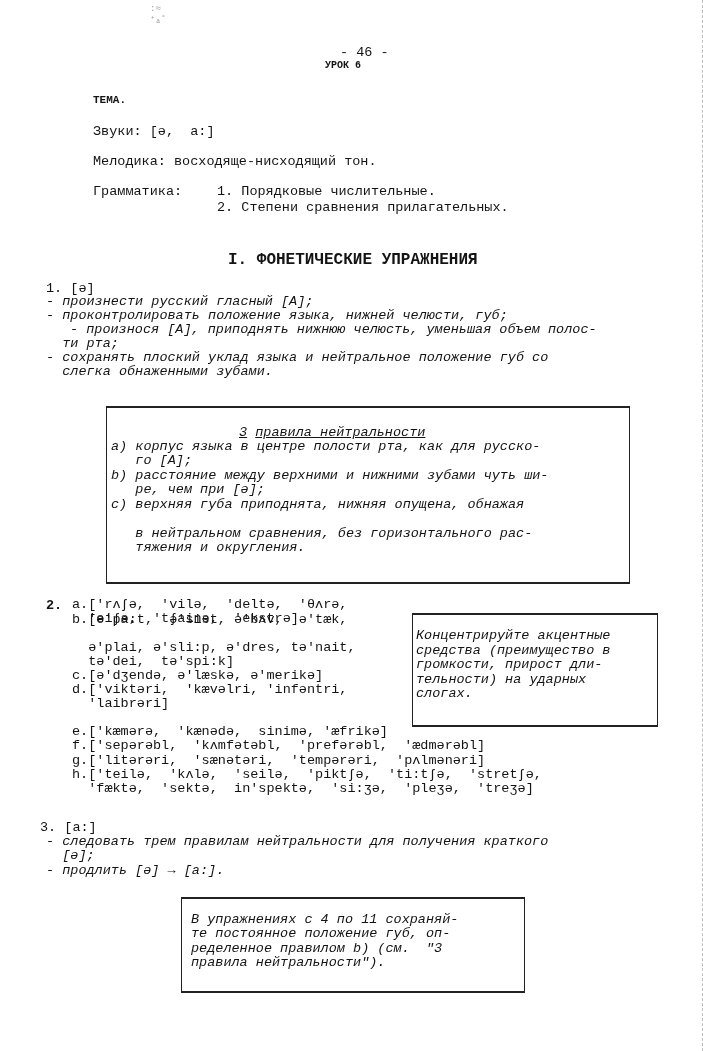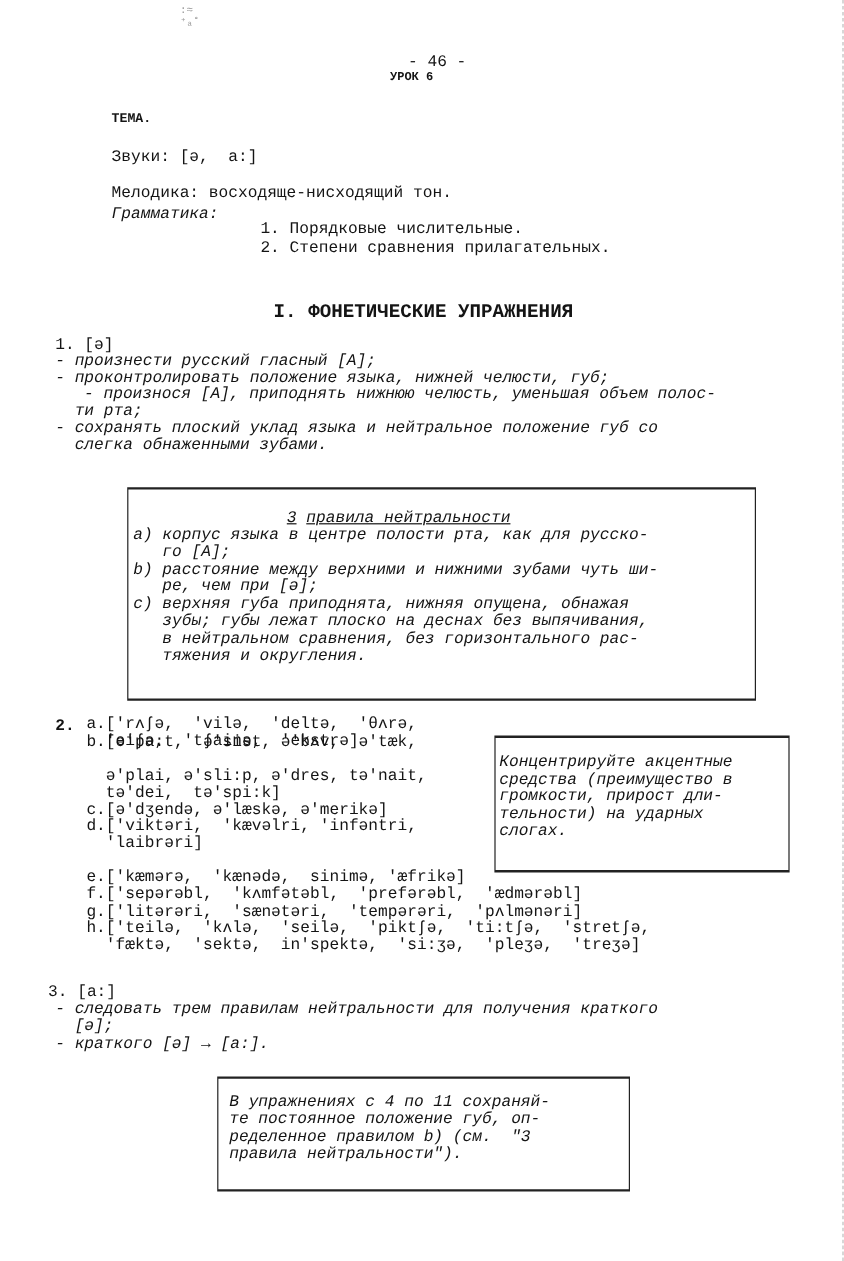--- a/index.html
+++ b/index.html
@@ -27,42 +27,41 @@
 
 <div class="edge"></div>
 <div class="speck" style="left:150px;top:4px;">:≈<br>⁺ₐ˚</div>
 
 <div class="abs" style="left:340px;top:45px;">- 46 -</div>
 <div class="abs bold" style="left:325px;top:60px;font-size:10px;">УРОК 6</div>
 <div class="abs bold" style="left:93px;top:94px;font-size:11px;">ТЕМА.</div>
 
 <div class="abs" style="left:93px;top:124px;">Звуки: [ə,  a:]</div>
 <div class="abs" style="left:93px;top:154px;">Мелодика: восходяще-нисходящий тон.</div>
-<div class="abs" style="left:93px;top:172px;font-style:italic;">Грамматика:</div>
+<div class="abs" style="left:93px;top:184px;">Грамматика:</div>
 <div class="abs" style="left:217px;top:184px;">1. Порядковые числительные.</div>
 <div class="abs" style="left:217px;top:200px;">2. Степени сравнения прилагательных.</div>
 
 <div class="abs bold" style="left:228px;top:251px;font-size:16px;">I. ФОНЕТИЧЕСКИЕ УПРАЖНЕНИЯ</div>
 
 <div class="abs" style="left:46px;top:281px;">1. [ə]</div>
 <div class="abs it line" style="left:46px;top:295px;">- произнести русский гласный [А];</div>
 <div class="abs it line" style="left:46px;top:309px;">- проконтролировать положение языка, нижней челюсти, губ;</div>
 <div class="abs it line" style="left:46px;top:323px;margin-left:24px;">- произнося [А], приподнять нижнюю челюсть, уменьшая объем полос-</div>
 <div class="abs it line" style="left:46px;top:337px;">  ти рта;</div>
 <div class="abs it line" style="left:46px;top:351px;">- сохранять плоский уклад языка и нейтральное положение губ со</div>
 <div class="abs it line" style="left:46px;top:365px;">  слегка обнаженными зубами.</div>
 
 <div class="box" style="left:106px;top:406px;width:522px;height:174px;">
   <div class="box-inner" style="left:132px;top:18px;"><span class="u">3</span> <span class="u">правила нейтральности</span></div>
   <div class="box-inner" style="left:4px;top:32px;">a) корпус языка в центре полости рта, как для русско-</div>
   <div class="box-inner" style="left:4px;top:46px;">   го [А];</div>
   <div class="box-inner" style="left:4px;top:61px;">b) расстояние между верхними и нижними зубами чуть ши-</div>
   <div class="box-inner" style="left:4px;top:75px;">   ре, чем при [ə];</div>
   <div class="box-inner" style="left:4px;top:90px;">c) верхняя губа приподнята, нижняя опущена, обнажая</div>
-  <div class="box-inner" style="left:4px;top:104px;">   зубы; губы лежат плоско на деснах без выпячивания,</div>
   <div class="box-inner" style="left:4px;top:119px;">   в нейтральном сравнения, без горизонтального рас-</div>
   <div class="box-inner" style="left:4px;top:133px;">   тяжения и округления.</div>
 </div>
 
 <div class="abs bold" style="left:46px;top:598px;">2.</div>
 <div class="abs line" style="left:72px;top:598px;">a.['rʌʃə,  'vilə,  'deltə,  'θʌrə,</div>
 <div class="abs line" style="left:72px;top:612px;">  'eiʃə,  'tʃainə,  'ekstrə]</div>
 <div class="abs line" style="left:72px;top:613px;">b.[ə'pa:t,  ə'sist, ə'bʌv,  ə'tæk,</div>
 <div class="abs line" style="left:72px;top:641px;">  ə'plai, ə'sli:p, ə'dres, tə'nait,</div>
 <div class="abs line" style="left:72px;top:655px;">  tə'dei,  tə'spi:k]</div>
@@ -79,20 +78,20 @@
   <div class="box-inner" style="left:3px;top:14px;">Концентрируйте акцентные</div>
   <div class="box-inner" style="left:3px;top:29px;">средства (преимущество в</div>
   <div class="box-inner" style="left:3px;top:43px;">громкости, прирост дли-</div>
   <div class="box-inner" style="left:3px;top:58px;">тельности) на ударных</div>
   <div class="box-inner" style="left:3px;top:72px;">слогах.</div>
 </div>
 
 <div class="abs" style="left:40px;top:820px;">3. [a:]</div>
 <div class="abs it line" style="left:46px;top:835px;">- следовать трем правилам нейтральности для получения краткого</div>
 <div class="abs it line" style="left:46px;top:849px;">  [ə];</div>
-<div class="abs it line" style="left:46px;top:864px;">- краткого [ə] → [a:].</div>
+<div class="abs it line" style="left:46px;top:864px;">- продлить [ə] → [a:].</div>
 
 <div class="box" style="left:181px;top:897px;width:342px;height:92px;">
   <div class="box-inner" style="left:9px;top:14px;">В упражнениях с 4 по 11 сохраняй-</div>
   <div class="box-inner" style="left:9px;top:28px;">те постоянное положение губ, оп-</div>
   <div class="box-inner" style="left:9px;top:43px;">ределенное правилом b) (см.  "3</div>
   <div class="box-inner" style="left:9px;top:57px;">правила нейтральности").</div>
 </div>
 
 </body></html>

